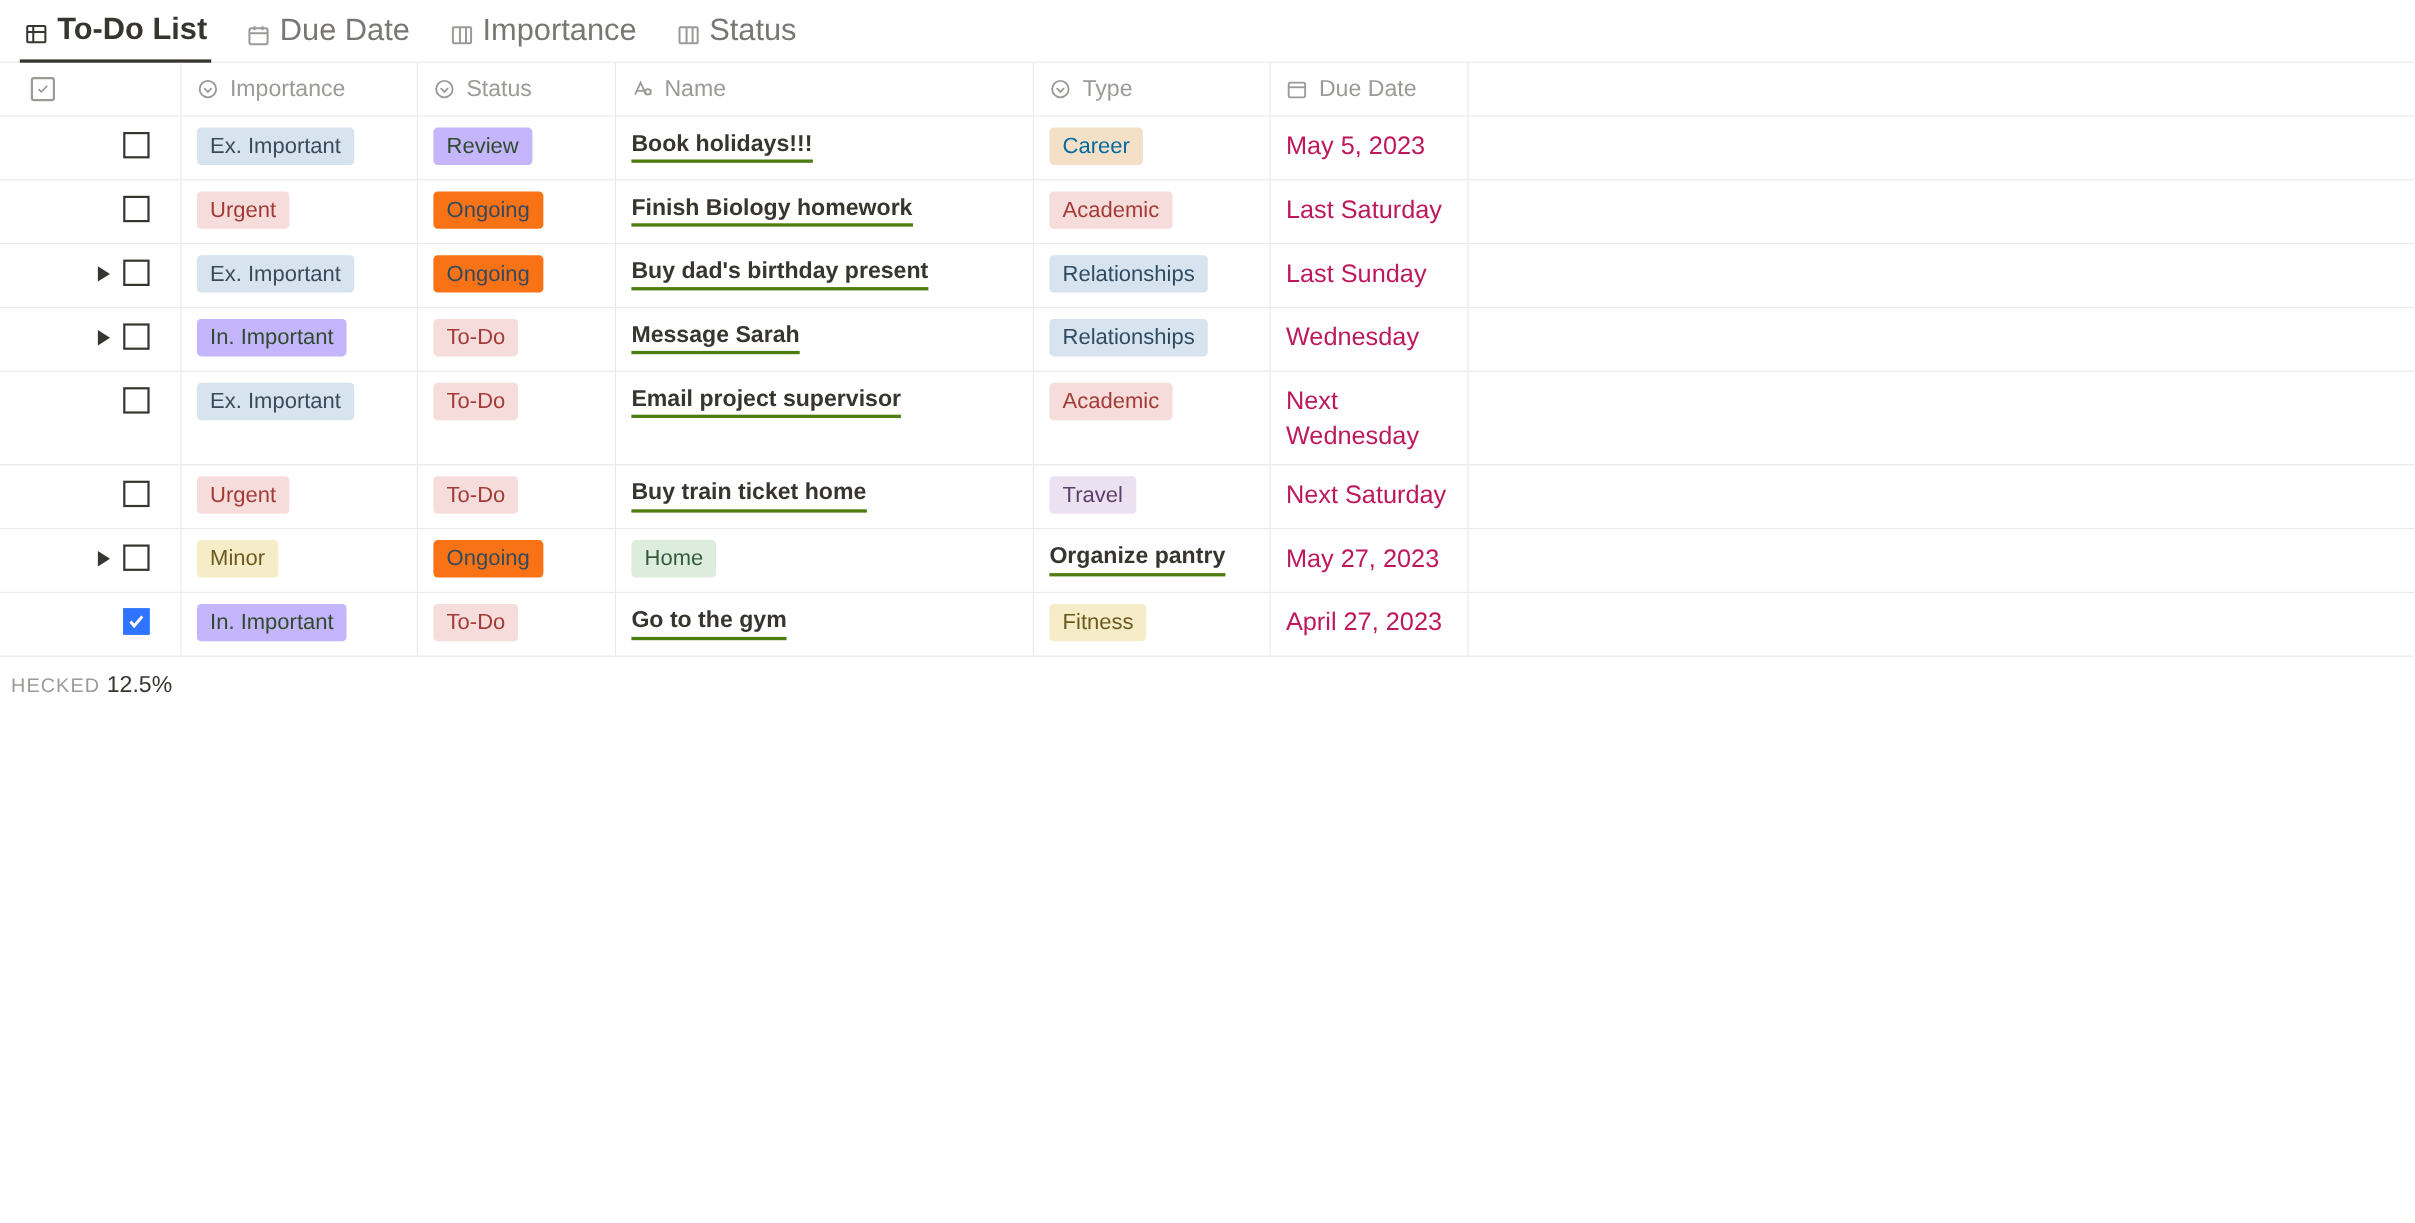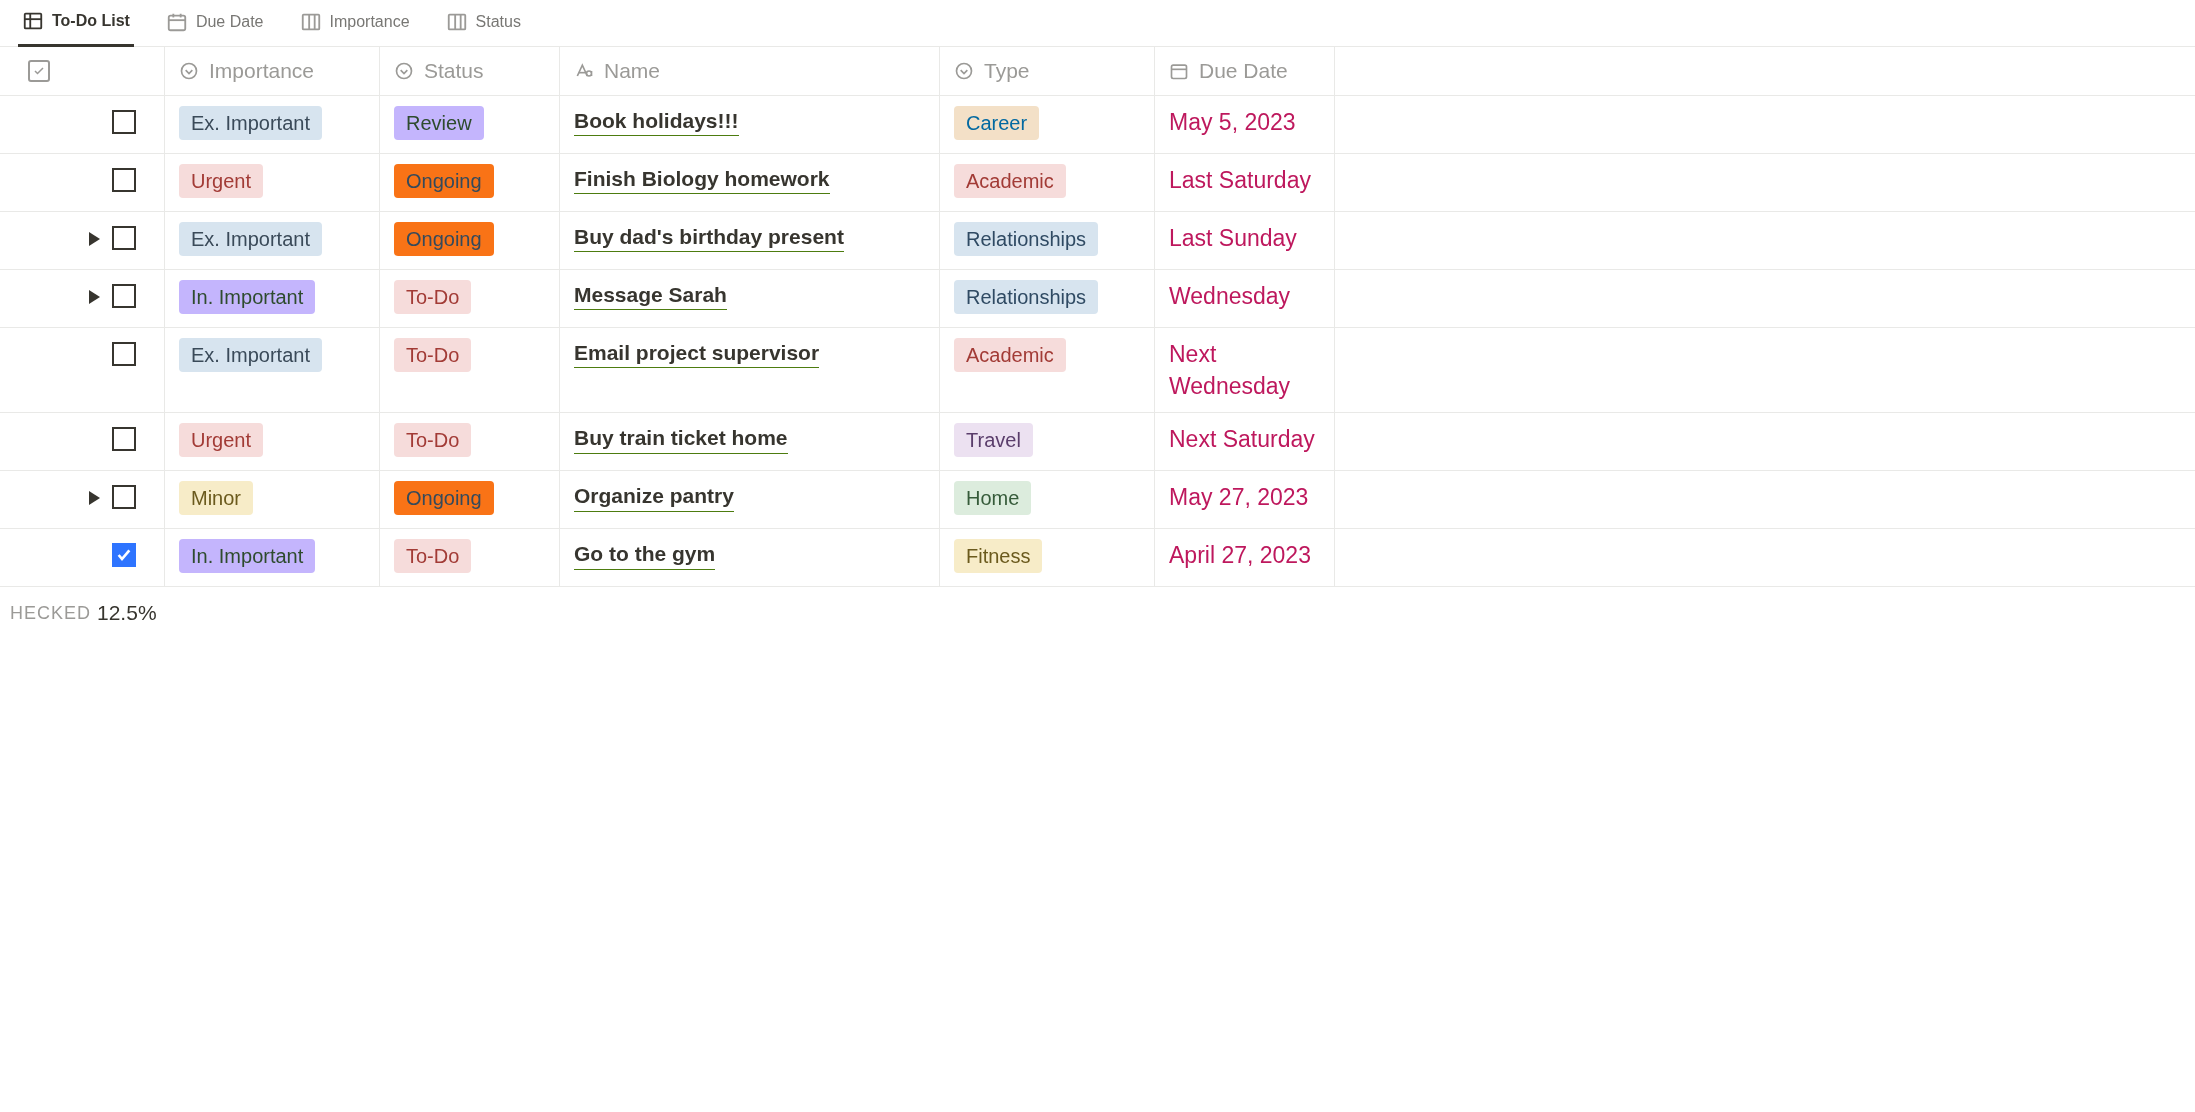--- a/index.html
+++ b/index.html
@@ -13,27 +13,27 @@
   }
   .tabs {
     display: flex;
     align-items: center;
     padding: 0 18px;
     gap: 28px;
     border-bottom: 1px solid #e9e9e7;
   }
   .tab {
     display: flex;
-    align-items: center;
+    align-items: flex-end;
     gap: 8px;
     padding: 10px 4px 12px 4px;
     color: #787774;
     cursor: pointer;
     font-weight: 500;
-    font-size: 16px;
+    font-size: 28px;
   }
   .tab.active {
     color: #37352f;
     font-weight: 600;
     border-bottom: 3px solid #37352f;
     margin-bottom: -1px;
   }
   .tab .ticon { color: #9b9a97; display:flex; }
   .tab.active .ticon { color: #37352f; }
 
@@ -103,21 +103,21 @@
     display:inline-block;
     border-radius: 4px;
     padding: 3px 12px;
     font-size: 20px;
     line-height: 1.4;
     white-space: nowrap;
   }
   .name-link {
     font-weight: 600;
     color: #37352f;
-    border-bottom: 1px solid #4d7c0f;
+    border-bottom: 3px solid #4d7c0f;
     cursor: pointer;
     line-height:1.4;
   }
   .due-text {
     color: #be185d;
     font-size: 23px;
     line-height: 1.4;
   }
 
   .footer {
@@ -393,24 +393,24 @@
           <div class="toggle-triangle"></div>
           <div class="checkbox"></div>
         </div>
         <div class="cell">
           <span class="tag c-yellow">Minor</span>
         </div>
         <div class="cell">
           <span class="tag c-bluegray">Ongoing</span>
         </div>
         <div class="cell">
+          <span class="tag c-greenbg">Home</span>
+        </div>
+        <div class="cell">
           <span class="name-link">Organize pantry</span>
-        </div>
-        <div class="cell">
-          <span class="tag c-greenbg">Home</span>
         </div>
         <div class="cell">
           <span class="due-text">May 27, 2023</span>
         </div>
         <div class="cell" style="border-right: none;"></div>
       </div>
       <div class="row">
         <div class="check-cell">
           <div class="checkbox checked">
             <svg width="16" height="16" viewBox="0 0 24 24" fill="none" stroke="#fff" stroke-width="4">

